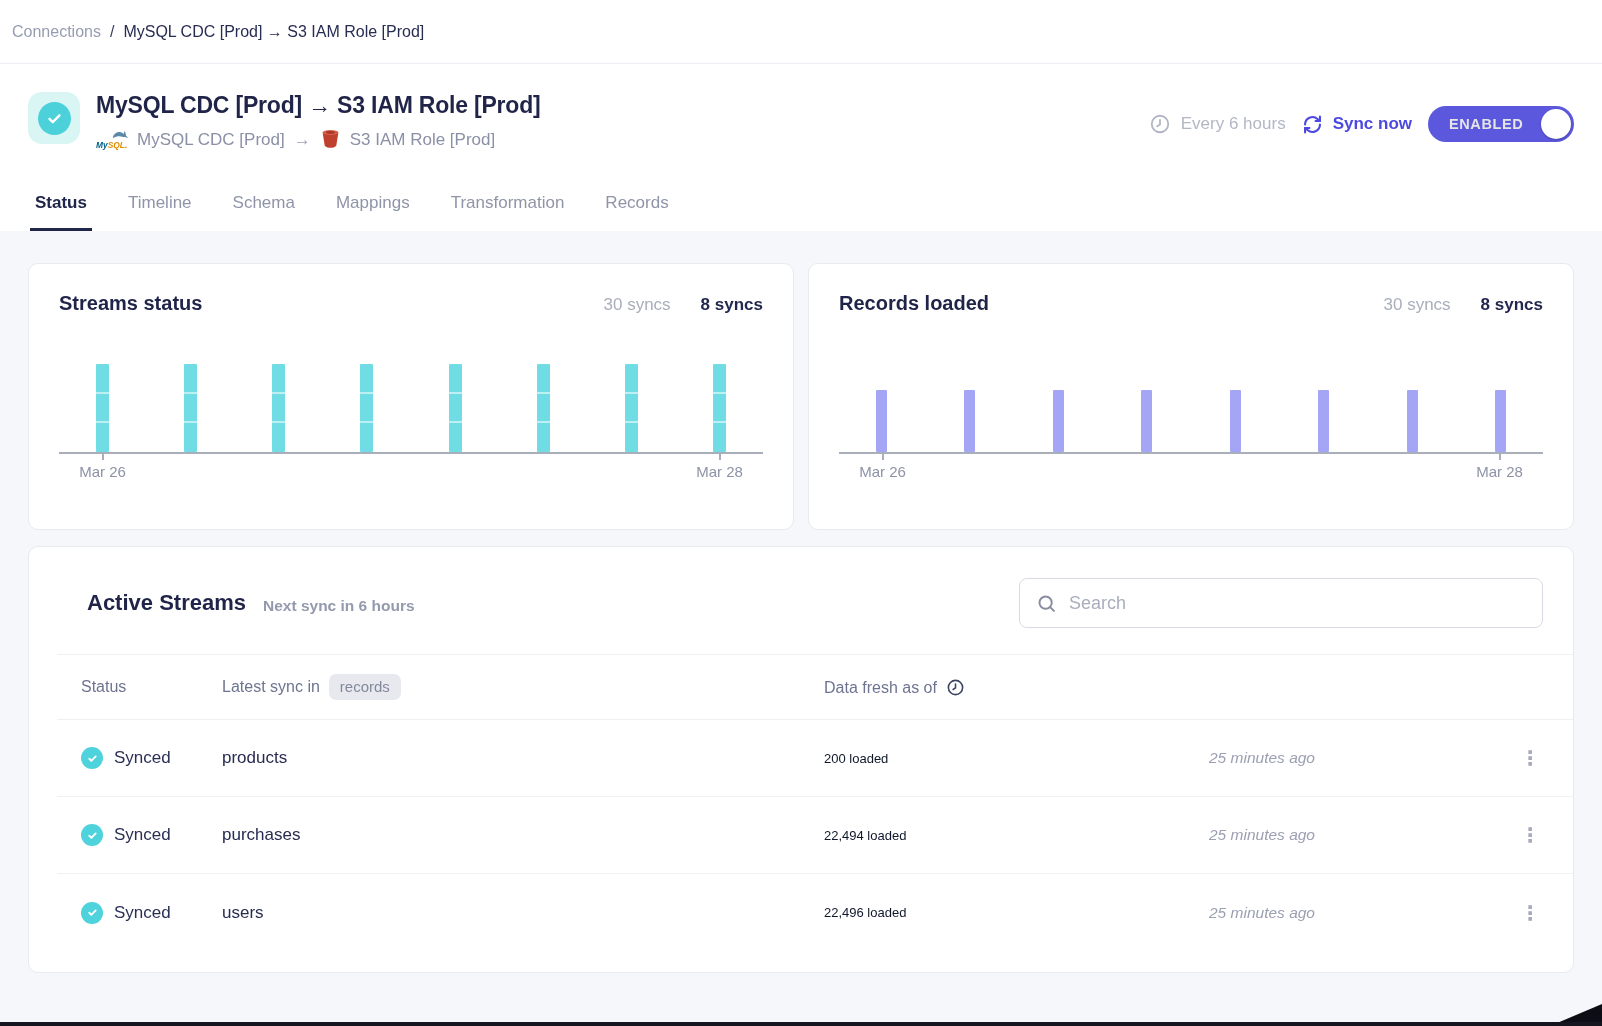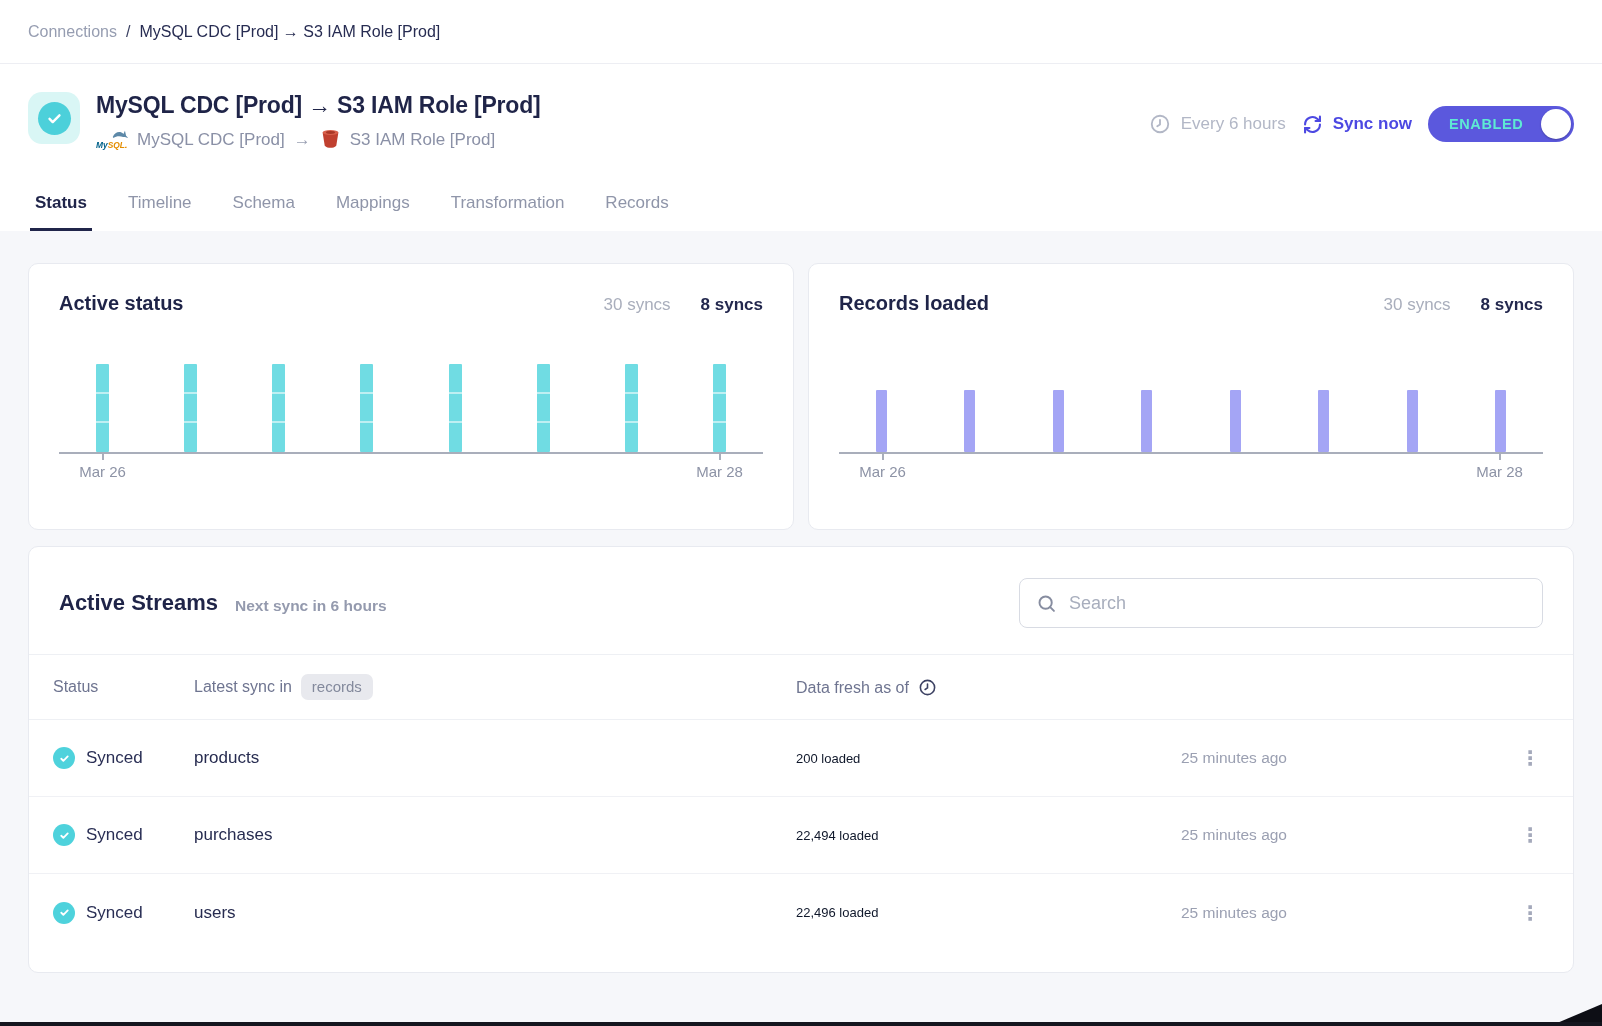--- a/index.html
+++ b/index.html
@@ -8,21 +8,21 @@
     font-family: "Liberation Sans", "DejaVu Sans", sans-serif;
     background:#f6f7fa;
     color:#20254a;
     overflow:hidden;
     position:relative;
   }
 
   
   .topbar {
     height:64px; background:#fff; border-bottom:1px solid #edeef3;
-    display:flex; align-items:center; padding:0 28px; font-size:16px;
+    display:flex; align-items:center; padding:0 12px; font-size:16px;
   }
   .crumb-root { color:#969db1; cursor:pointer; }
   .crumb-sep  { color:#3c4263; margin:0 9px; }
   .crumb-cur  { color:#272c52; font-weight:500; }
 
   
   .header { background:#fff; padding:28px 28px 0 28px; height:167px; }
   .header-main { display:flex; align-items:flex-start; }
   .avatar {
     width:52px; height:52px; border-radius:14px; background:#d9f6f5;
@@ -40,39 +40,39 @@
   .schedule { display:flex; align-items:center; gap:10px; color:#b2b7c6; font-size:17px; }
   .sync-btn {
     display:flex; align-items:center; gap:10px; background:none; border:none;
     color:#4c48e2; font-size:17px; font-weight:700; cursor:pointer;
     font-family:inherit;
   }
   .toggle {
     position:relative; width:146px; height:36px; border-radius:18px; background:#5b58dd;
     display:flex; align-items:center; padding-left:21px; cursor:pointer; flex:none;
   }
-  .toggle-label { color:#5eead4; font-size:14.5px; font-weight:600; letter-spacing:.6px; }
+  .toggle-label { color:#e5e5e5; font-size:14.5px; font-weight:600; letter-spacing:.6px; }
   .toggle-knob {
     position:absolute; right:3px; top:3px; width:30px; height:30px; border-radius:50%;
     background:#fff; box-shadow:0 1px 2px rgba(0,0,0,.25);
   }
 
   
   .tabs { display:flex; gap:31px; margin-top:42px; padding-left:2px; }
   .tab {
     font-size:17px; color:#8f95a9; padding:0 5px 15px 5px; cursor:pointer;
     border-bottom:3px solid transparent;
   }
   .tab.active { color:#20254a; font-weight:600; border-bottom-color:#20254a; }
 
   
   .main { padding:32px 28px 0 28px; }
   .cards-row { display:flex; gap:14px; }
   .card {
-    background:#fff; border:1px solid #e8eaf0; border-radius:10px;
+    background:#fff; border:1px solid #e8eaf0; border-radius:10px;padding-left:28px;
   }
   .chart-card { flex:1; height:267px; padding:28px 30px 0 30px; }
   .chart-head { display:flex; align-items:baseline; }
   .chart-title { font-size:20px; font-weight:700; color:#1f2448; }
   .chart-filters { margin-left:auto; display:flex; gap:30px; font-size:17px; }
   .filter-muted  { color:#a9aebc; cursor:pointer; }
   .filter-active { color:#23284e; font-weight:700; cursor:pointer; }
 
   .chart { margin-top:49px; }
   .bars {
@@ -120,21 +120,21 @@
 
   .trow { height:77px; border-bottom:1px solid #f0f1f5; cursor:pointer; }
   .trow:last-child { border-bottom:none; }
   .cell-status { display:flex; align-items:center; gap:11px; font-size:17px; color:#2a2f55; }
   .check-dot {
     width:22px; height:22px; border-radius:50%; background:#4ed2dc; flex:none;
     display:flex; align-items:center; justify-content:center;
   }
   .cell-name   { font-size:17px; color:#272c50; }
   .cell-loaded { font-size:13px; color:#0f172a; }
-  .cell-fresh  { font-size:15.5px; color:#9ba0b2; }
+  .cell-fresh  { font-size:15.5px; color:#9ba0b2;font-style:italic; }
   .kebab {
     background:none; border:none; color:#a4a9bb; font-size:20px; font-weight:700;
     cursor:pointer; line-height:1; padding:6px 8px; font-family:inherit;
   }
 
   
   .bottom-strip { position:absolute; left:0; bottom:0; width:100%; height:4px; background:#14151e; }
   .cursor-wedge {
     position:absolute; right:0; bottom:0; width:52px; height:22px; background:#0d0e15;
     clip-path:polygon(0 100%, 100% 0, 100% 100%);
@@ -218,21 +218,21 @@
     <div class="tab">Transformation</div>
     <div class="tab">Records</div>
   </div>
 </div>
 
 <div class="main">
   <div class="cards-row">
 
     <section class="card chart-card teal">
       <div class="chart-head">
-        <div class="chart-title">Active status</div>
+        <div class="chart-title">Streams status</div>
         <div class="chart-filters">
           <span class="filter-muted">30 syncs</span>
           <span class="filter-active">8 syncs</span>
         </div>
       </div>
       <div class="chart">
         <div class="bars">
             <div class="bar" style="height: 100%;"></div>
             <div class="bar" style="height: 100%;"></div>
             <div class="bar" style="height: 100%;"></div>

